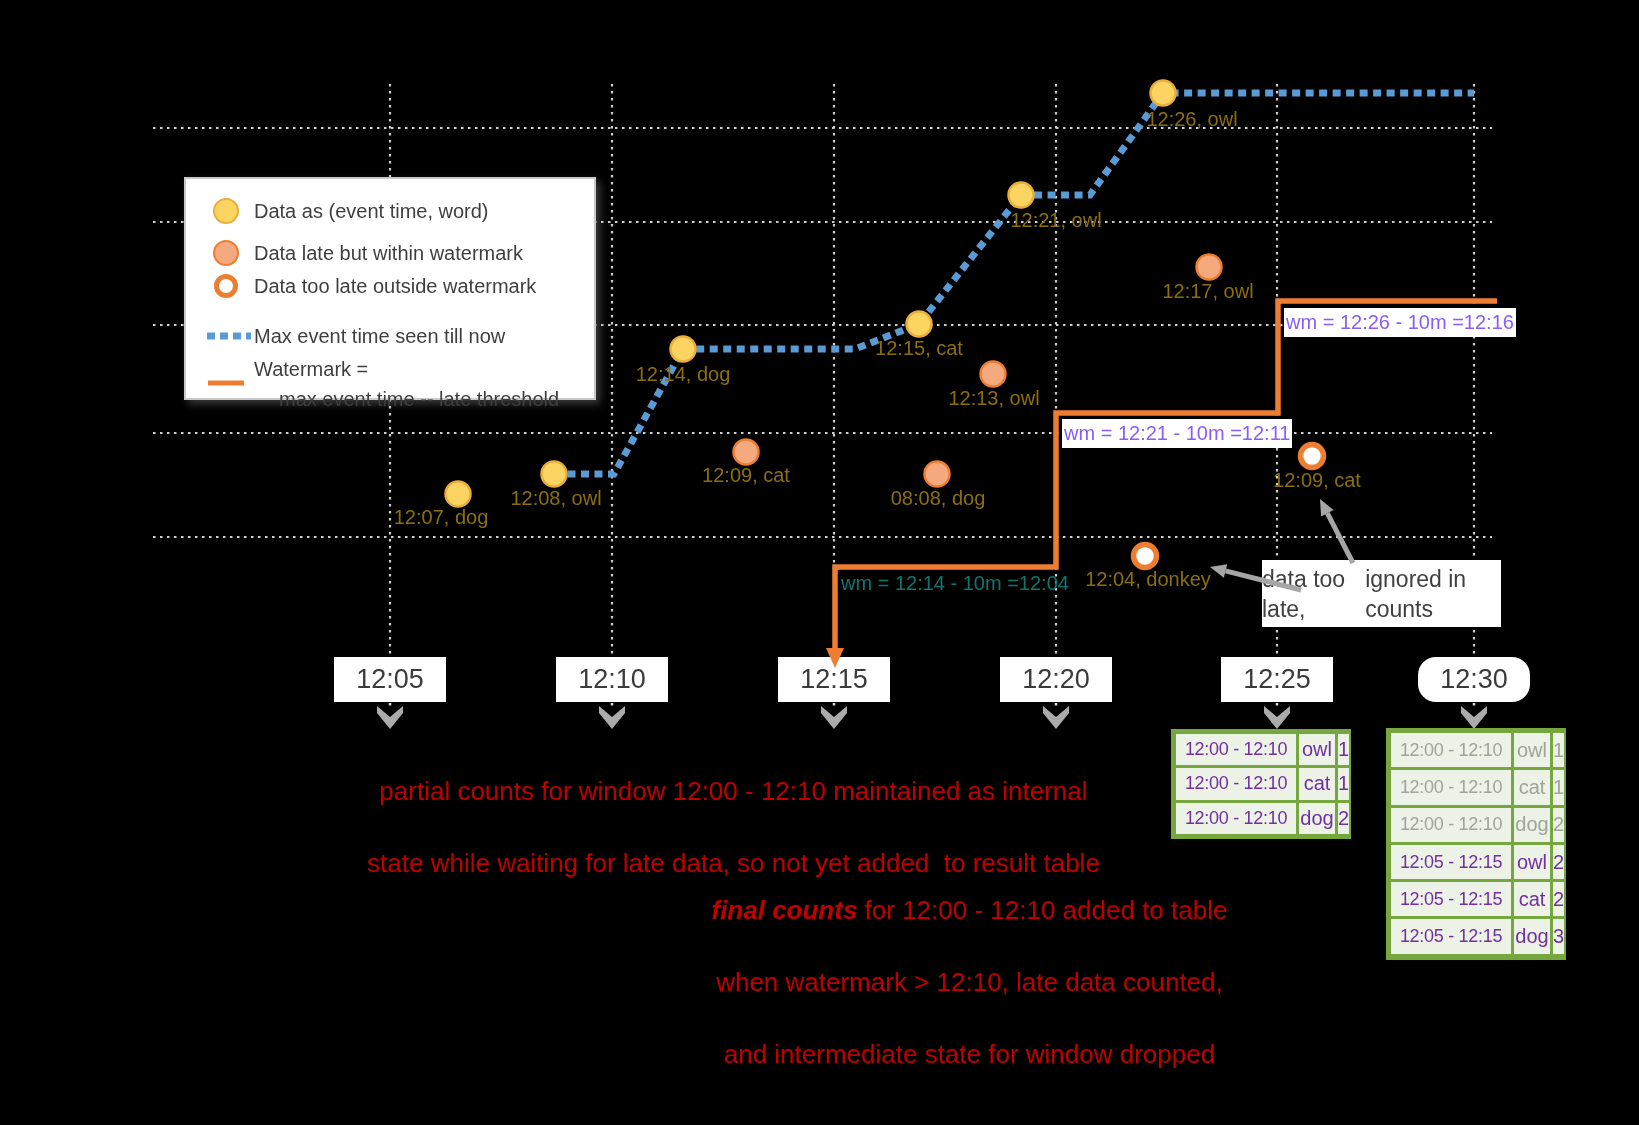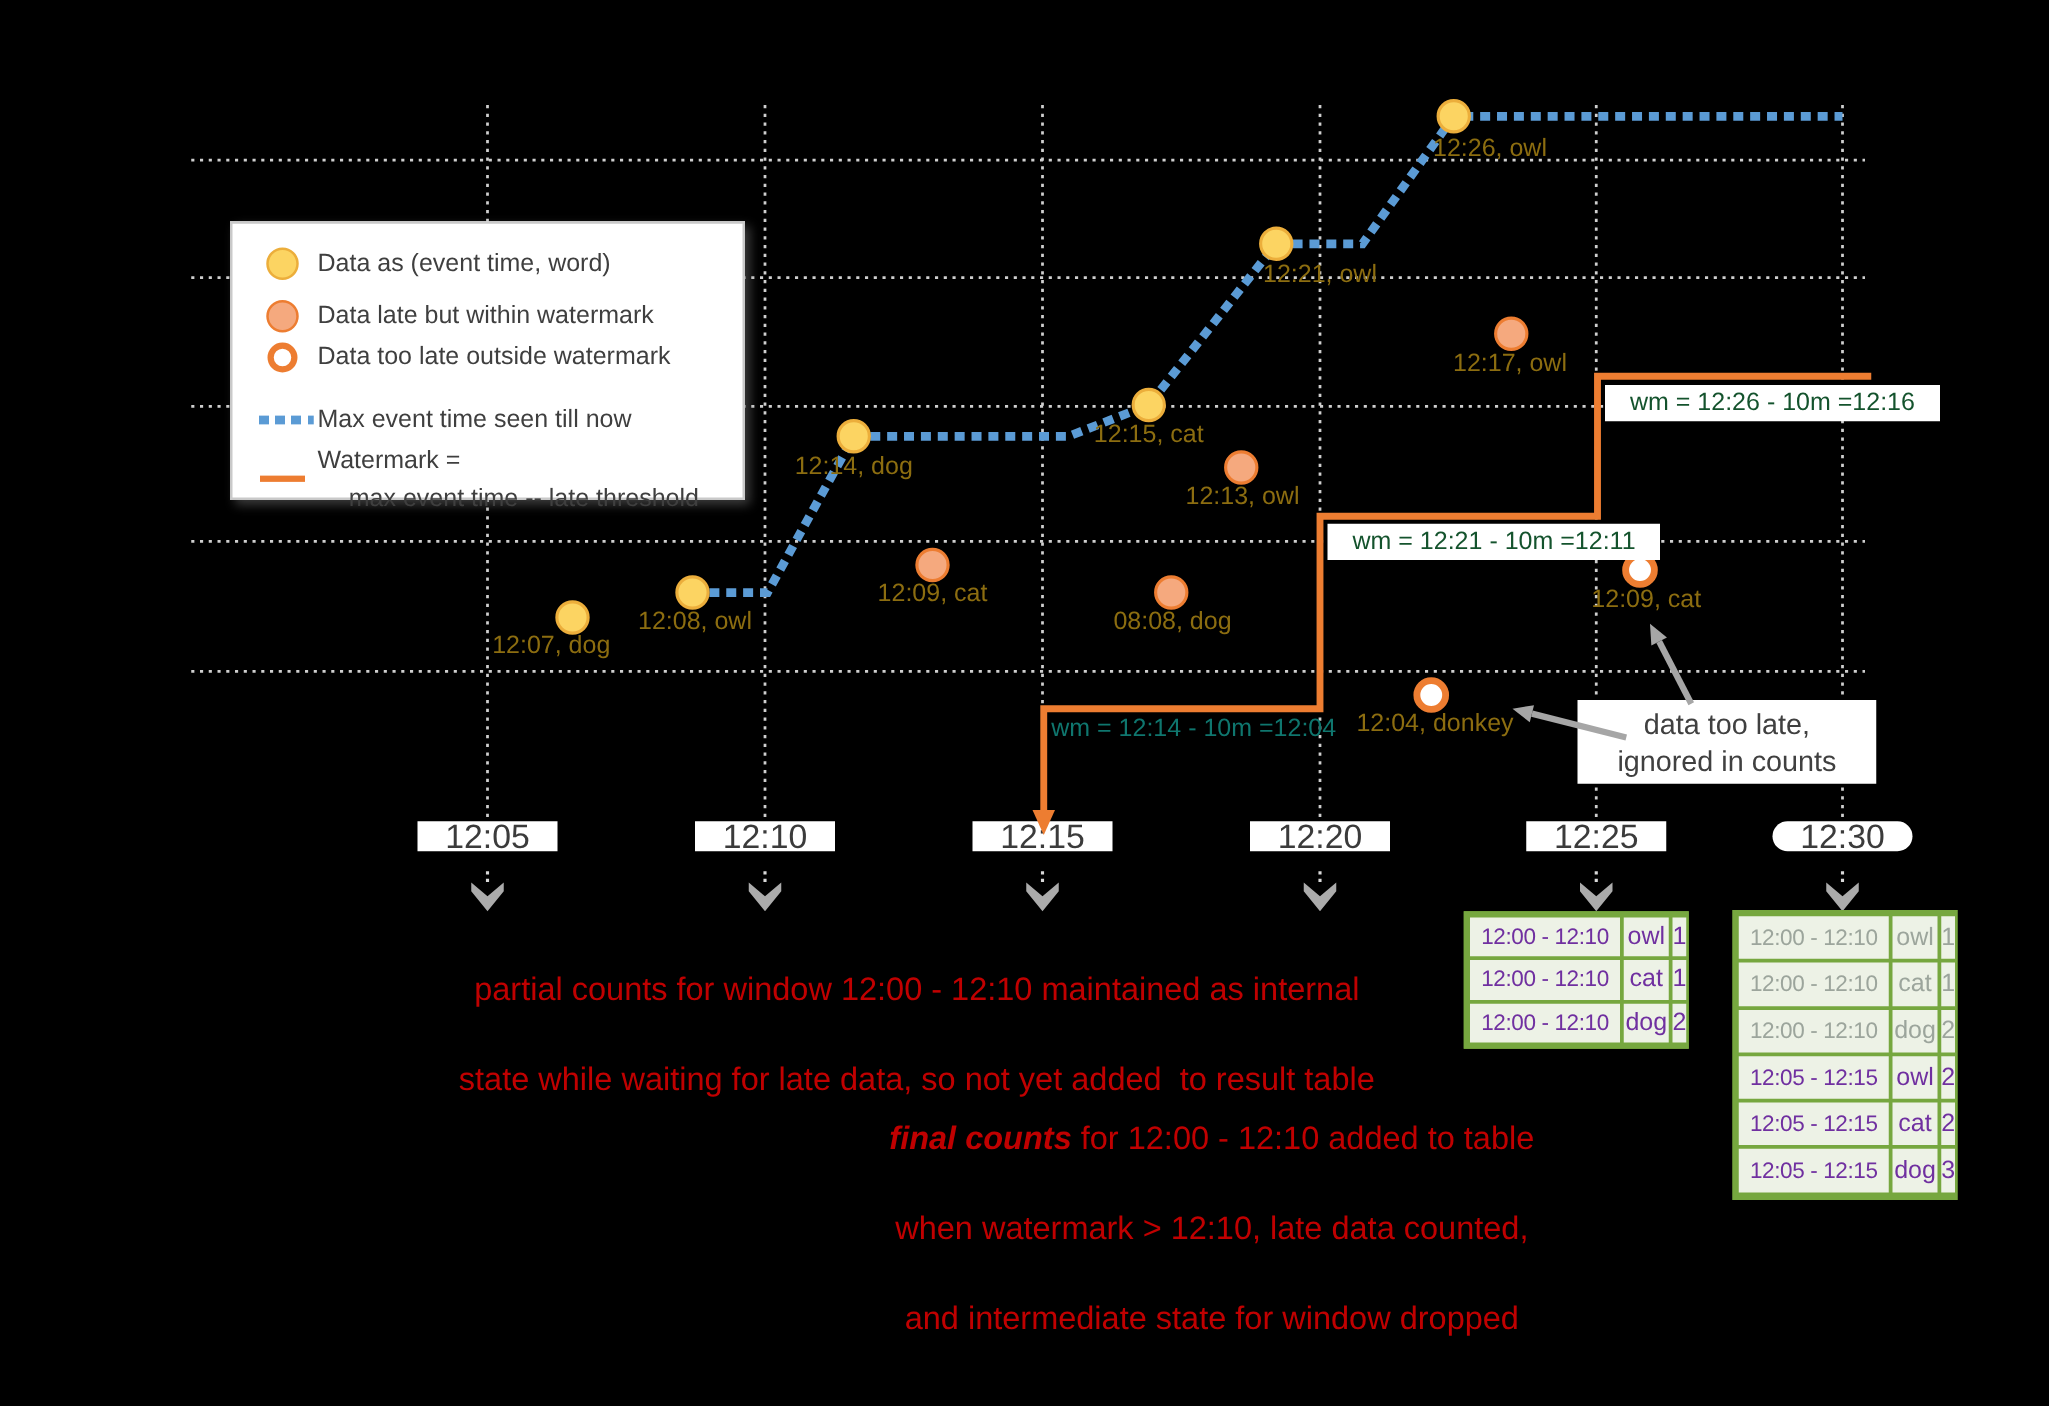--- a/index.html
+++ b/index.html
@@ -16,31 +16,31 @@
   .lg-dot.late{background:#F5A97E;border:2.5px solid #ED7D31;}
   .lg-dot.toolate{background:#fff;border:5.5px solid #ED7D31;width:24px;height:24px;left:28px;}
   .lg-blue{position:absolute;left:21px;top:157px;width:44px;height:7px;transform:translateY(-50%);
            background:repeating-linear-gradient(90deg,#5B9BD5 0 8px,transparent 8px 13px);}
   .lg-orange{position:absolute;left:22px;top:204px;width:36px;height:5px;transform:translateY(-50%);background:#ED7D31;}
 
   
   .pt-label{position:absolute;transform:translate(-50%,-50%);font-size:20px;color:#8C6D10;white-space:nowrap;}
 
   
-  .timebox{position:absolute;width:112px;height:24px;top:657px;background:#fff;color:#3b3b3b;
+  .timebox{position:absolute;width:112px;height:45px;top:657px;background:#fff;color:#3b3b3b;
            font-size:27px;display:flex;align-items:center;justify-content:center;transform:translateX(-50%);}
 
   
   .wm-label{position:absolute;font-size:20px;white-space:nowrap;}
-  .wm-label.boxed{background:#fff;color:#14532d;padding:3px 20px;}
+  .wm-label.boxed{background:#fff;color:#8b5cf6;padding:3px 2px;}
   .wm-label.plain{color:#0f766e;}
 
   
   .toolate-box{position:absolute;left:1262px;top:560px;width:239px;height:67px;background:#fff;
-               display:flex;flex-direction:column;align-items:center;justify-content:center;}
+               display:flex;flex-direction:row;align-items:center;justify-content:center;}
   .toolate-box div{font-size:23px;color:#404040;line-height:30px;}
 
   
   .red-note{position:absolute;text-align:center;color:#C00000;font-size:26px;line-height:36px;white-space:pre-wrap;}
   .red-note .em{font-weight:bold;font-style:italic;}
 
   
   .rtable{position:absolute;display:grid;grid-template-columns:120px 36px 1fr;gap:3px;
           background:#76A73F;border:5px solid #76A73F;box-sizing:border-box;}
   .rtable .cell{background:#EDF2E6;display:flex;align-items:center;justify-content:center;

